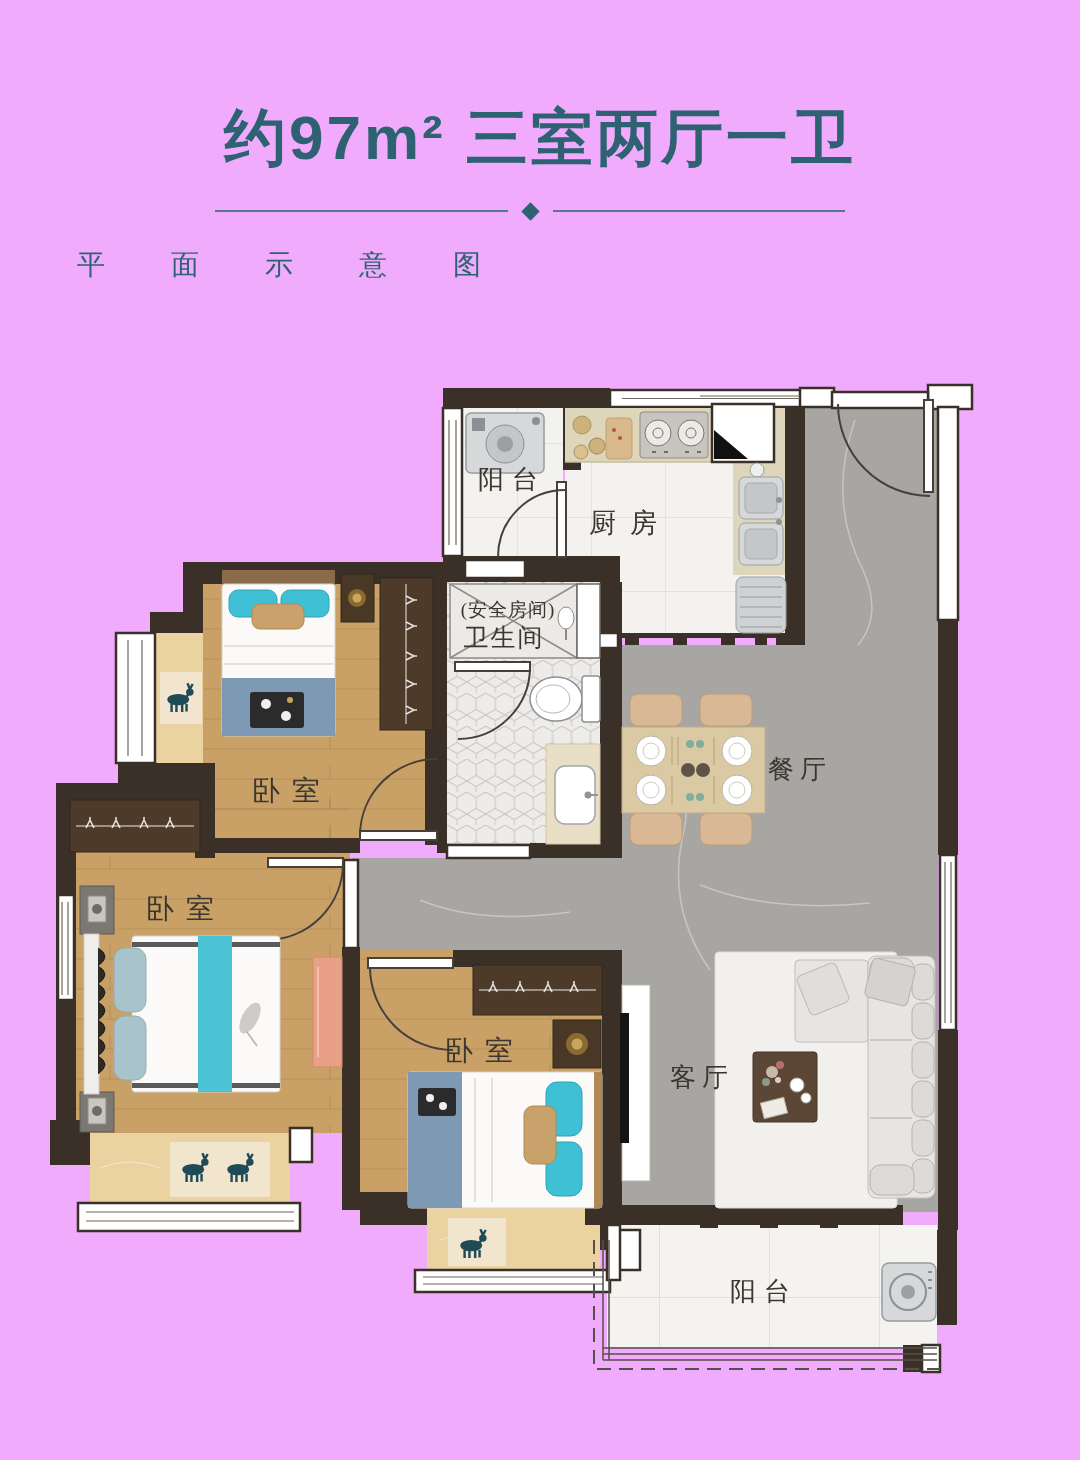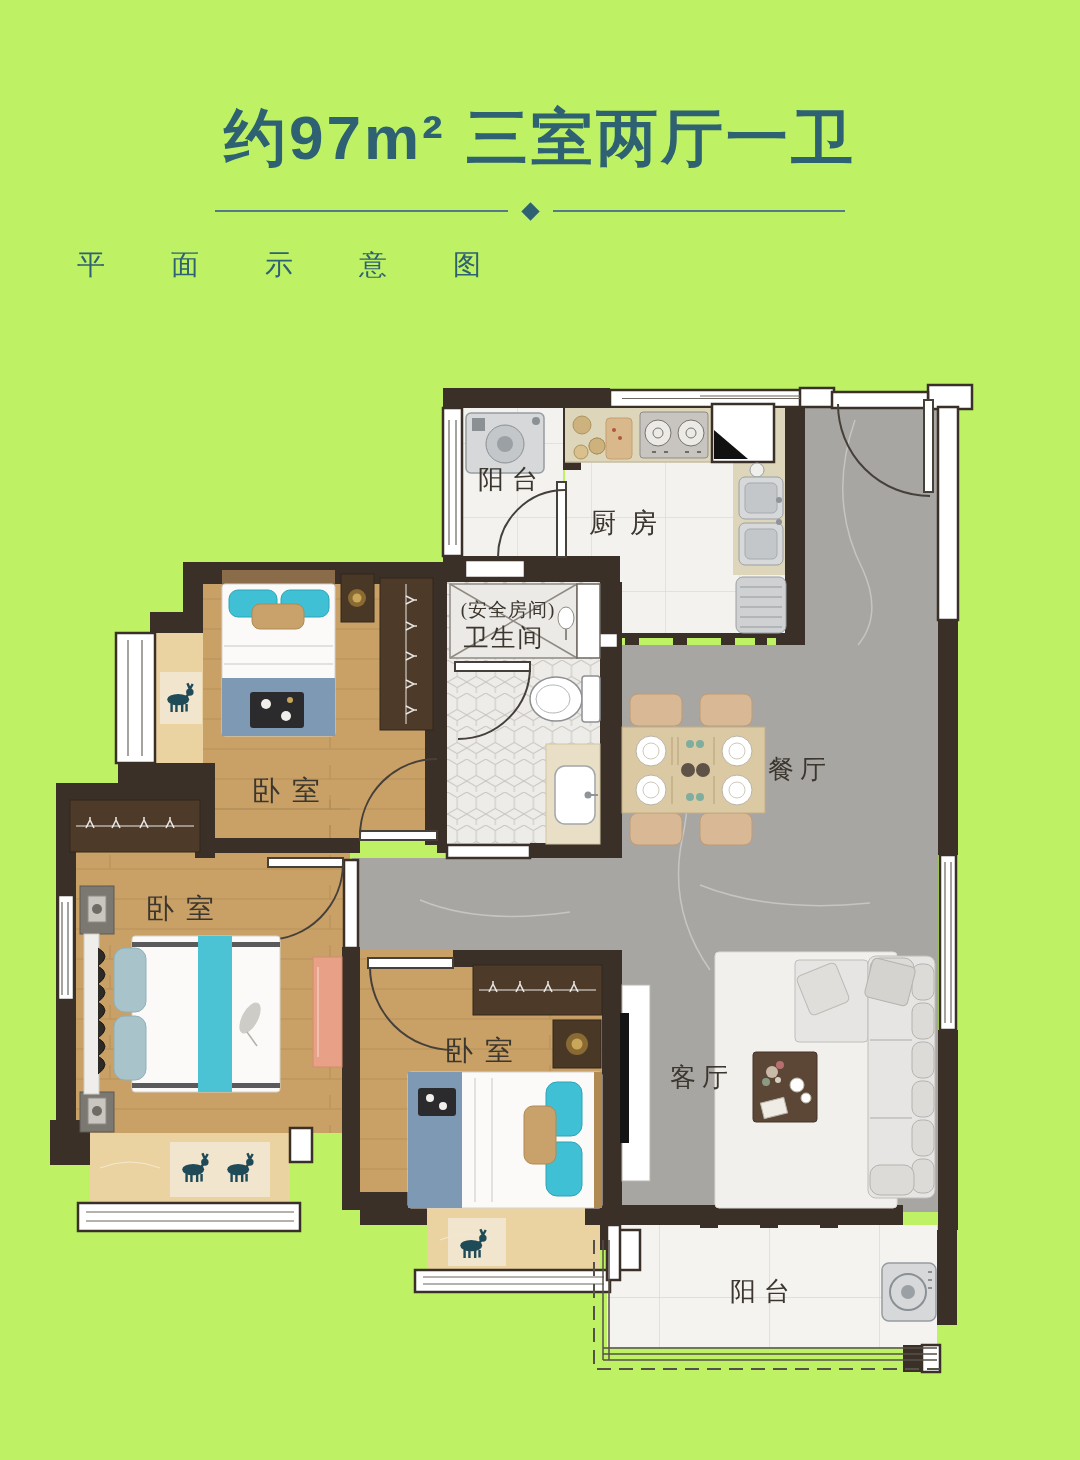--- a/index.html
+++ b/index.html
@@ -1,17 +1,17 @@
 <!DOCTYPE html>
 <html><head>
 <meta charset="utf-8">
 <style>
   html,body{margin:0;padding:0;background:#ffffff;}
   .page{
-    position:relative;width:1080px;height:1460px;background:#bef264;
+    position:relative;width:1080px;height:1460px;background:#f0abfc;
     overflow:hidden;font-family:"Liberation Sans",sans-serif;
   }
   .title{
     position:absolute;top:96px;left:0;width:100%;text-align:center;
     font-size:62px;font-weight:700;color:#2e6272;letter-spacing:3px;
     font-family:"Liberation Sans","DejaVu Sans",sans-serif;
   }
   .divider{
     position:absolute;top:204px;left:215px;width:630px;height:14px;
     display:flex;align-items:center;gap:16px;

